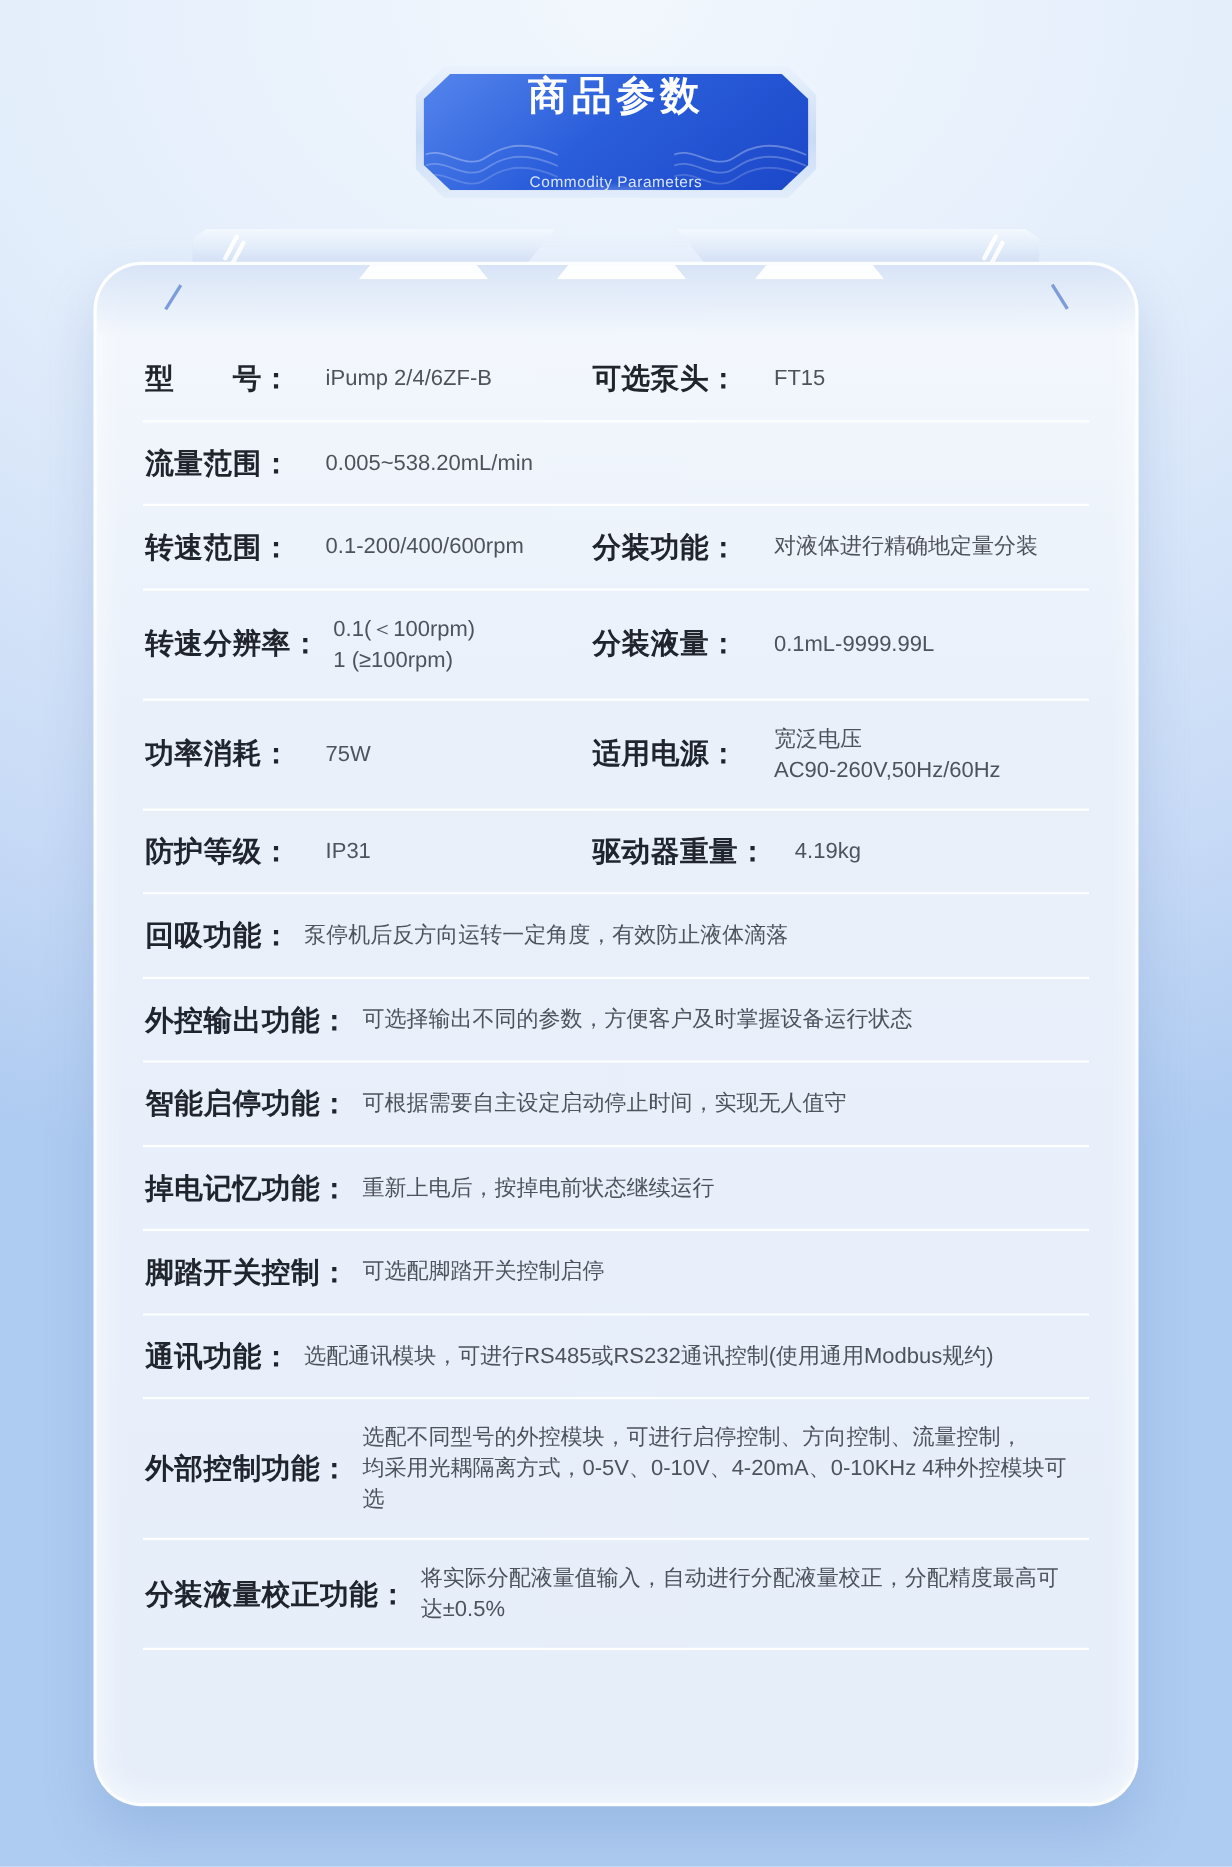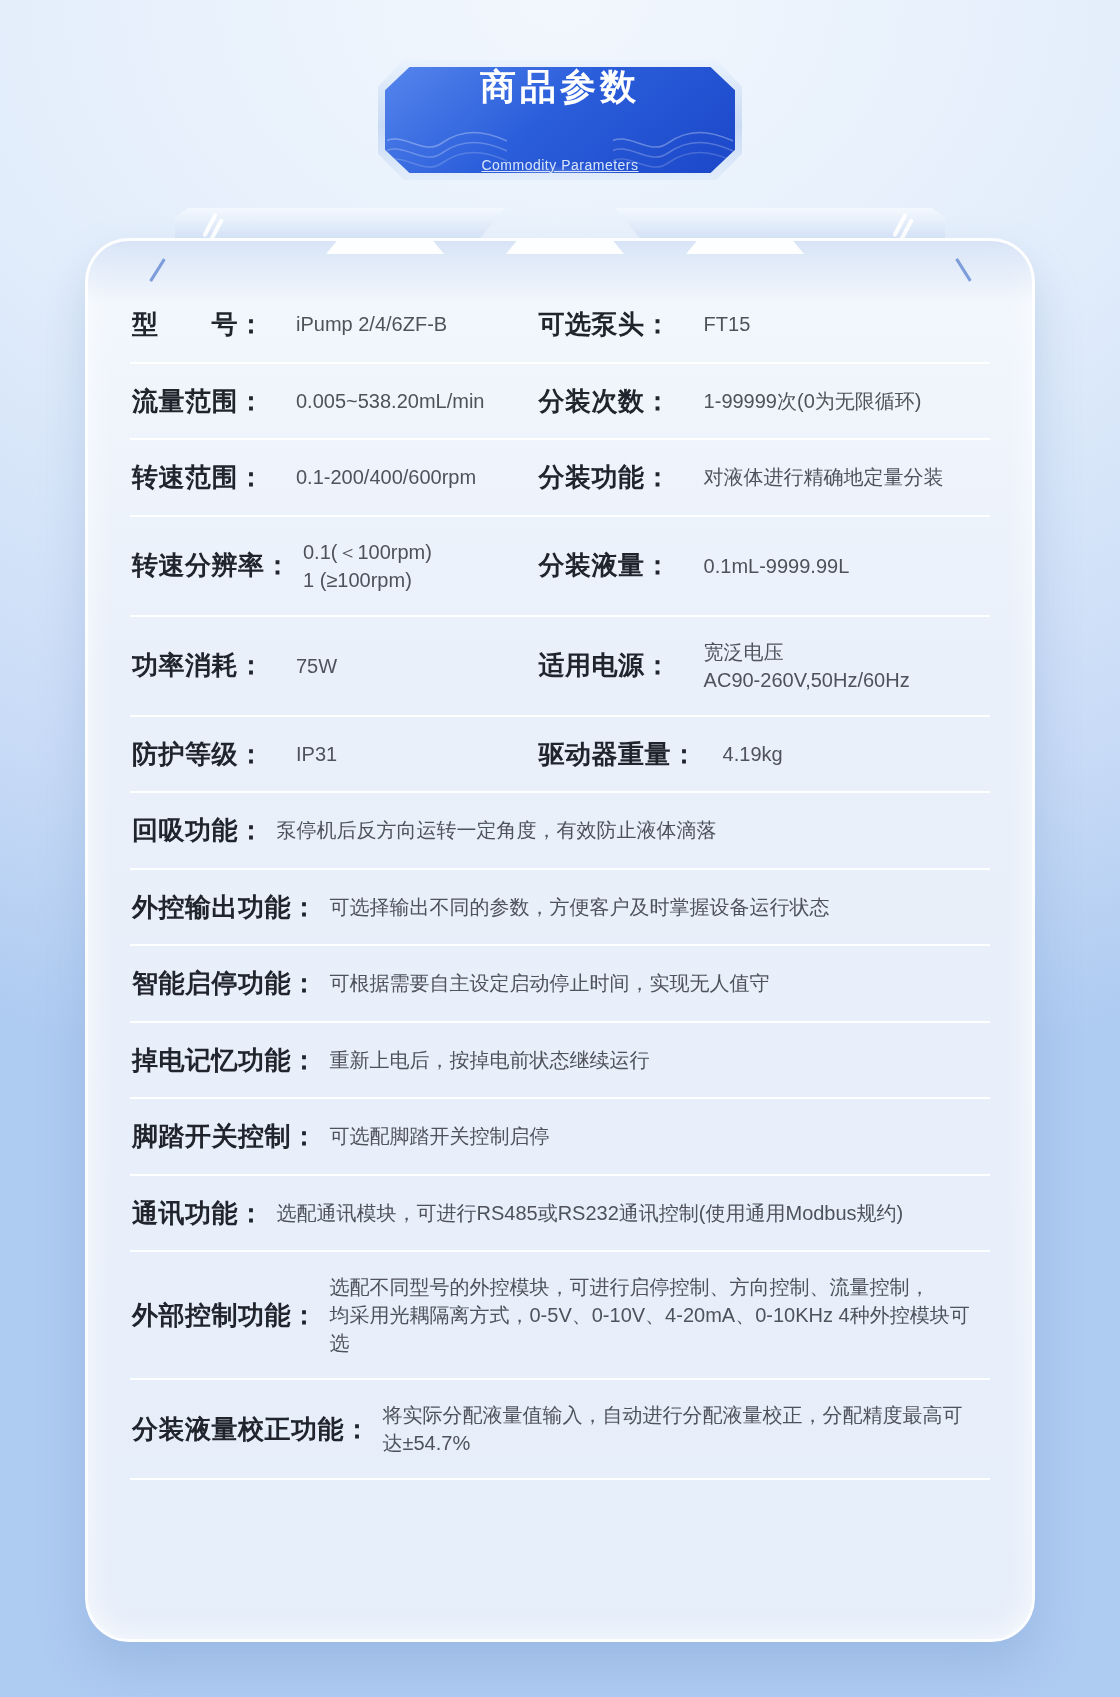--- a/index.html
+++ b/index.html
@@ -17,41 +17,41 @@
     clip-path:polygon(7% 0,93% 0,100% 22%,100% 78%,93% 100%,7% 100%,0 78%,0 22%);
     box-shadow:0 10px 22px rgba(80,120,190,.35);}
   .badge-inner{position:absolute;inset:7px;
     background:linear-gradient(140deg,#5585ec 0%,#2b5edb 45%,#1b47c8 100%);
     clip-path:polygon(7% 0,93% 0,100% 22%,100% 78%,93% 100%,7% 100%,0 78%,0 22%);
     display:flex;flex-direction:column;align-items:center;justify-content:center;
     overflow:hidden;gap:32px;}
   .badge-inner::after{content:"";position:absolute;left:15%;right:15%;bottom:-18px;height:36px;
     background:radial-gradient(50% 100% at 50% 100%, rgba(255,255,255,.75), rgba(255,255,255,0) 70%);}
   .badge-title{font-size:36px;font-weight:bold;color:#ffffff;letter-spacing:4px;line-height:1.1;position:relative;z-index:2;}
-  .badge-subtitle{font-size:14px;color:#d9e5fb;margin-top:18px;letter-spacing:.5px;position:relative;z-index:2;text-decoration:underline;}
+  .badge-subtitle{font-size:14px;color:#d9e5fb;margin-top:18px;letter-spacing:.5px;position:relative;z-index:2;}
   .waves{position:absolute;bottom:4px;width:120px;height:56px;z-index:1;}
   .waves.left{left:2px;}
   .waves.right{right:2px;}
   
   .deco-wing{position:absolute;top:208px;width:330px;height:32px;
     background:linear-gradient(180deg,#f3f8fe,#d7e4f7);
     box-shadow:0 2px 6px rgba(140,165,210,.25);}
   .deco-wing.l{left:175px;clip-path:polygon(4% 0,100% 0,92% 100%,0 100%,0 28%);}
   .deco-wing.r{right:175px;clip-path:polygon(0 0,96% 0,100% 28%,100% 100%,8% 100%);}
   .deco-slash{position:absolute;top:212px;width:4px;height:26px;background:#ffffff;
     border-radius:2px;box-shadow:8px 2px 0 0 #ffffff;transform:rotate(28deg);}
   .deco-slash.l{left:208px;}
   .deco-slash.r{right:218px;}
   
   .card{position:absolute;left:85px;top:238px;width:950px;height:1404px;
     border-radius:44px;
     background:linear-gradient(180deg,#f4f8fd 0%,#e9f0fa 30%,#e6eefa 100%);
     border:3px solid rgba(255,255,255,.85);
     box-shadow:0 24px 45px rgba(110,145,200,.30), inset 0 0 30px rgba(255,255,255,.8);
-    box-sizing:border-box;padding:46px 42px 30px 42px;}
+    box-sizing:border-box;padding:66px 42px 30px 42px;}
   .card::before{content:"";position:absolute;left:0;right:0;top:0;height:64px;
     border-radius:41px 41px 0 0;
     background:linear-gradient(180deg,rgba(214,227,246,.95),rgba(214,227,246,0));}
   .deco-tab{position:absolute;top:0;height:13px;width:118px;background:#ffffff;
     clip-path:polygon(9% 0,91% 0,100% 100%,0 100%);opacity:.95;}
   .deco-tab.t1{left:238px;}
   .deco-tab.t2{left:418px;}
   .deco-tab.t3{left:598px;}
   .deco-tick{position:absolute;top:16px;width:2.5px;height:26px;background:#7d9cda;transform:rotate(32deg);}
   .deco-tick.l{left:68px;}
@@ -114,24 +114,20 @@
         <span class="label">可选泵头：</span>
         <span class="value">FT15</span>
       </div>
     </div>
 
     <div class="row two-col">
       <div class="cell left">
         <span class="label">流量范围：</span>
         <span class="value">0.005~538.20mL/min</span>
       </div>
-      <div class="cell right">
-        <span class="label">分装次数：</span>
-        <span class="value">1-99999次(0为无限循环)</span>
-      </div>
     </div>
 
     <div class="row two-col">
       <div class="cell left">
         <span class="label">转速范围：</span>
         <span class="value">0.1-200/400/600rpm</span>
       </div>
       <div class="cell right">
         <span class="label">分装功能：</span>
         <span class="value">对液体进行精确地定量分装</span>
@@ -207,21 +203,21 @@
 
     <div class="row full">
       <span class="label">外部控制功能：</span>
       <span class="value">选配不同型号的外控模块，可进行启停控制、方向控制、流量控制，
 均采用光耦隔离方式，0-5V、0-10V、4-20mA、0-10KHz 4种外控模块可选</span>
     </div>
 
     <div class="row full">
       <span class="label">分装液量校正功能：</span>
       <span class="value">将实际分配液量值输入，自动进行分配液量校正，分配精度最高可
-达±54.7%</span>
+达±0.5%</span>
     </div>
 
     <div class="row full">
       
       
     </div>
 
   </div>
 </div>
 

